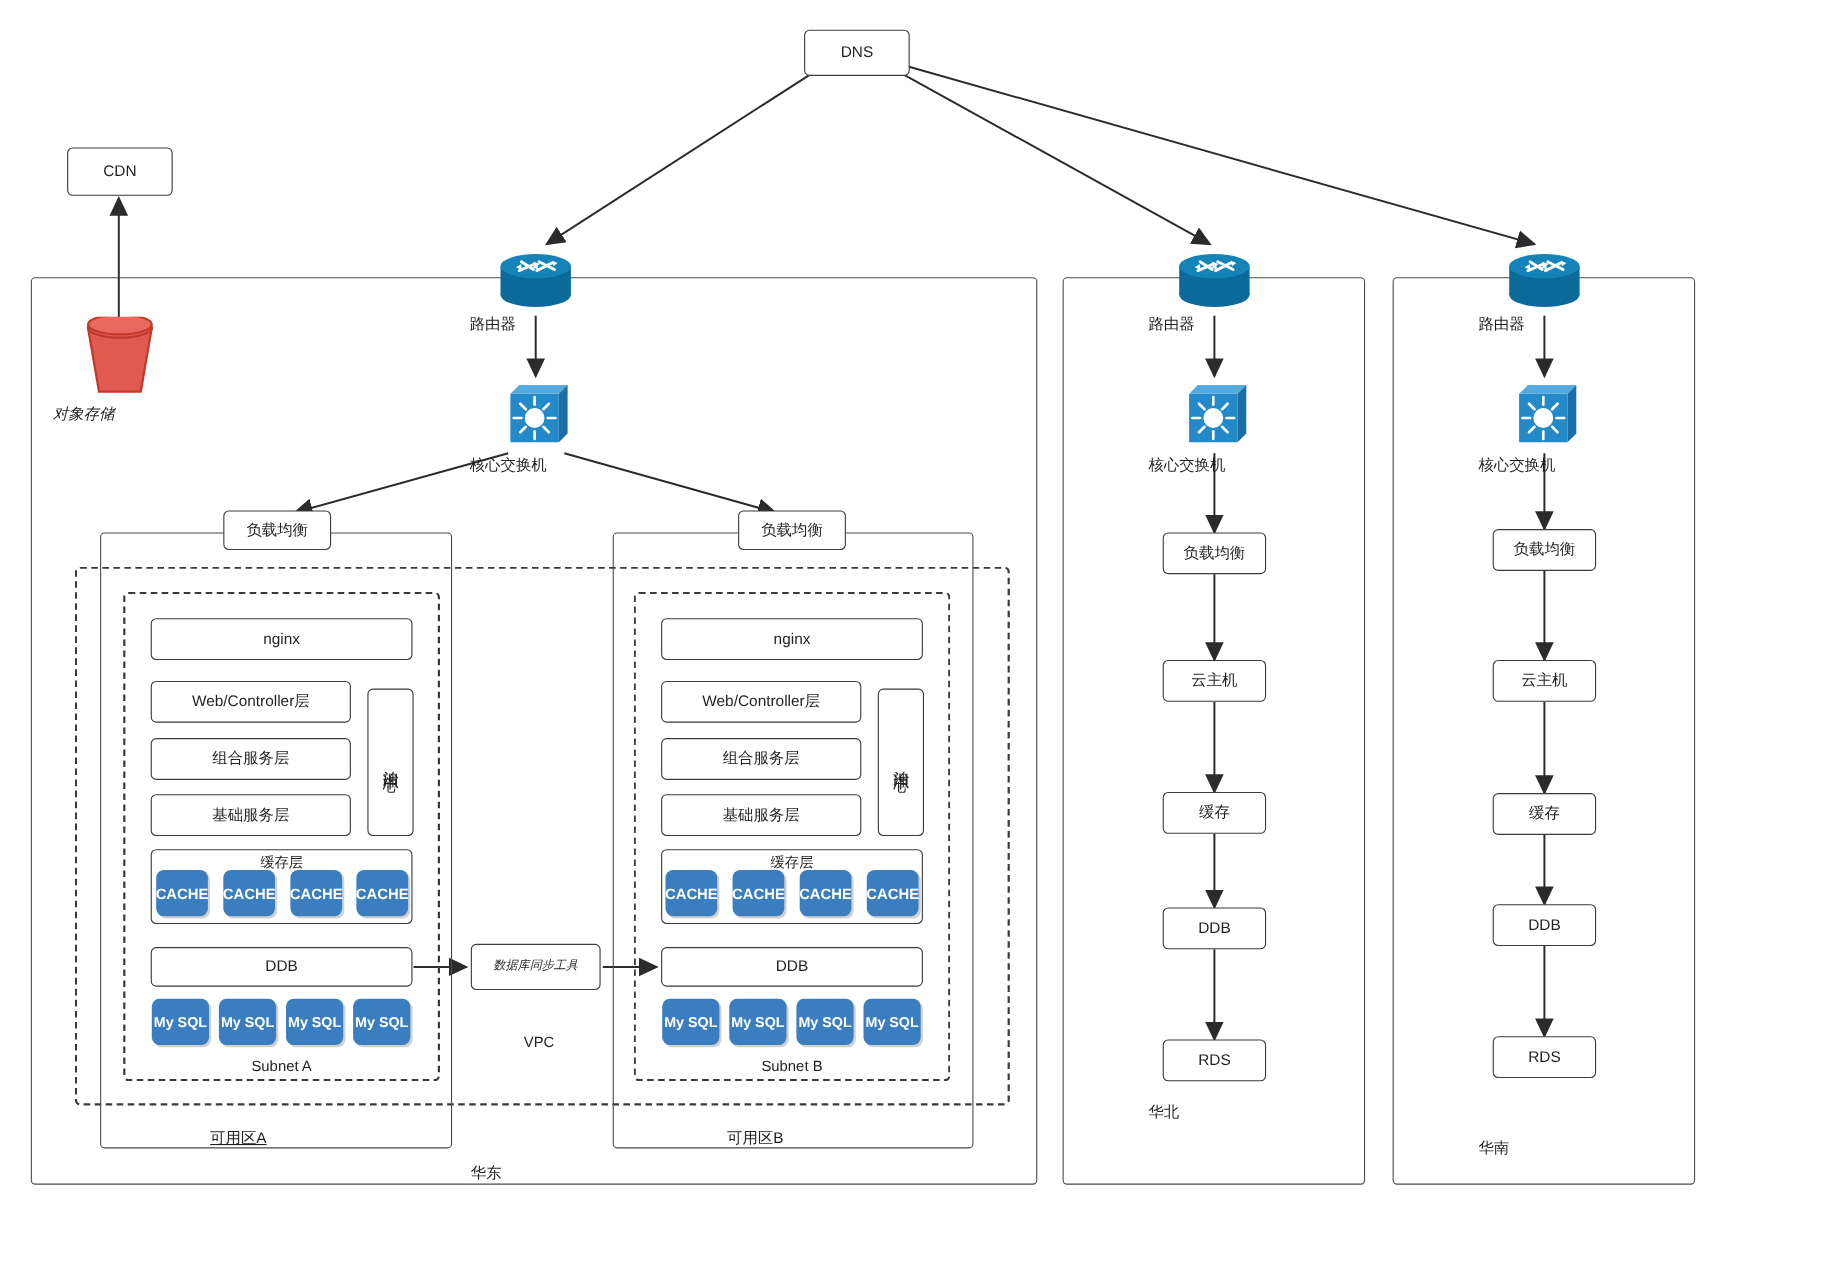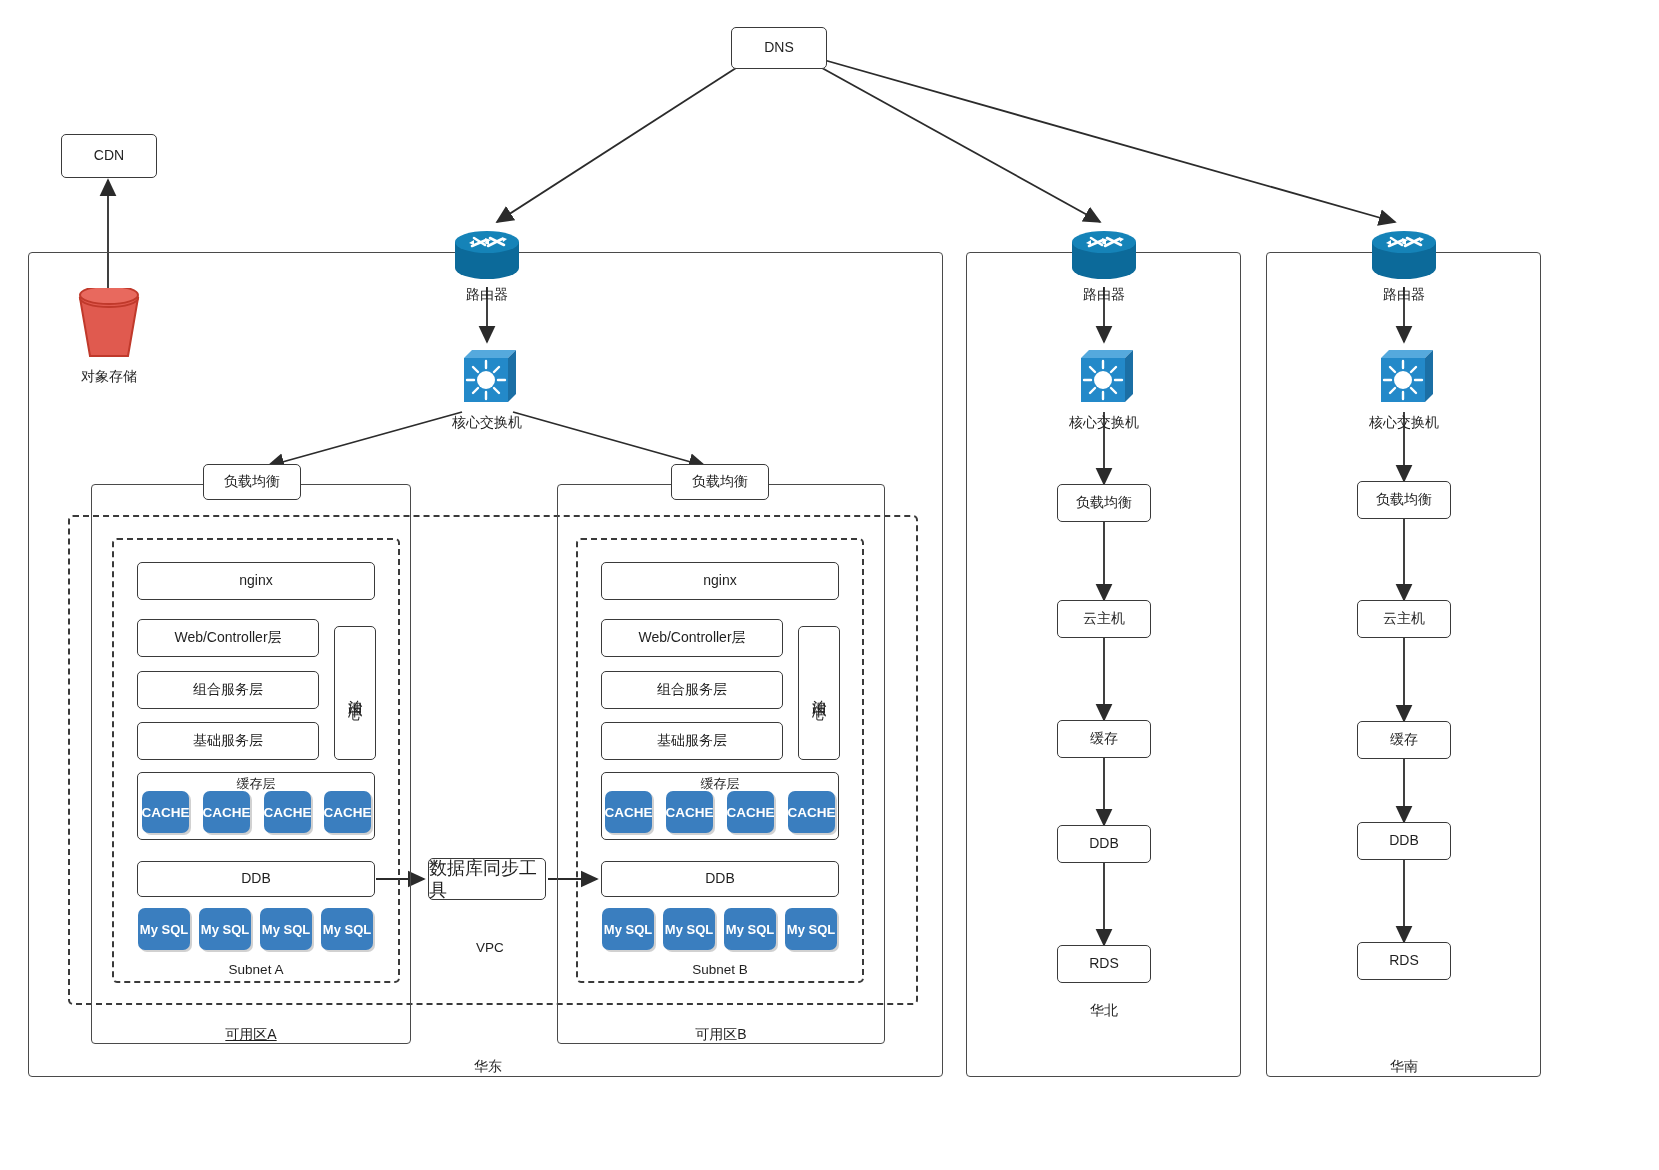--- a/index.html
+++ b/index.html
@@ -7,21 +7,21 @@
   #canvas{position:relative;width:1659px;height:1170px;background:#fff;overflow:hidden;}
 
   .box{position:absolute;box-sizing:border-box;border:1.6px solid #3a3a3a;border-radius:5px;
        background:#fff;display:flex;align-items:center;justify-content:center;
        font-size:14px;color:#1f1f1f;text-align:left;line-height:1.25;}
   .region{position:absolute;box-sizing:border-box;border:1.6px solid #4a4a4a;border-radius:4px;background:transparent;}
   .azbox{position:absolute;box-sizing:border-box;border:1.6px solid #4a4a4a;border-radius:4px;background:transparent;}
   .dashed{position:absolute;box-sizing:border-box;border:2.2px dashed #3a3a3a;border-radius:5px;background:transparent;}
   .dashed-thin{position:absolute;box-sizing:border-box;border:2px dashed #3a3a3a;border-radius:5px;background:transparent;}
   .caption{position:absolute;font-size:13.5px;color:#1f1f1f;text-align:center;white-space:nowrap;}
-  .caption-cn{position:absolute;font-size:14px;color:#1f1f1f;text-align:center;white-space:nowrap;}
+  .caption-cn{position:absolute;font-size:14px;color:#1f1f1f;white-space:nowrap;}
 
   .bluechip{position:absolute;box-sizing:border-box;background:#3a7ebf;border-radius:7px;
             display:flex;align-items:center;justify-content:center;color:#fff;
             font-weight:bold;font-size:13.5px;box-shadow:2px 2px 0 rgba(0,0,0,.18);}
   .mysqlchip{font-size:13px;}
 
   .vtext{writing-mode:vertical-rl;text-orientation:upright;letter-spacing:2px;font-size:14px;line-height:1.1;}
 
   svg.wires{position:absolute;left:0;top:0;width:1659px;height:1170px;pointer-events:none;}
 
@@ -82,21 +82,21 @@
     <span>CDN</span>
   </div>
 
   <div class="iconwrap" style="left:74px;top:288px;width:70px;height:72px;">
     <svg width="70" height="72" viewBox="0 0 70 72">
       <path d="M6,10 L64,10 L54,68 L16,68 Z" fill="#e05a4f" stroke="#c0392b" stroke-width="2"></path>
       <ellipse cx="35" cy="10" rx="29" ry="9" fill="#e05a4f" stroke="#c0392b" stroke-width="2"></ellipse>
       <ellipse cx="35" cy="7" rx="29" ry="9" fill="#e8695e" stroke="#c0392b" stroke-width="2"></ellipse>
     </svg>
   </div>
-  <div class="caption-cn" style="left:48px;top:368px;width:122px;">对象存储</div>
+  <div class="caption-cn" style="left:48px;top:368px;width:122px;font-style:italic;">对象存储</div>
 
   <div class="region" style="left:28px;top:252px;width:915px;height:825px;"></div>
   <div class="caption-cn" style="left:428px;top:1058px;width:120px;">华东</div>
 
   <div class="iconwrap" style="left:452px;top:226px;width:70px;height:58px;">
     <svg width="70" height="58" viewBox="0 0 70 58">
       <ellipse cx="35" cy="42" rx="32" ry="11" fill="#0c6a9a"></ellipse>
       <rect x="3" y="16" width="64" height="26" fill="#0c6a9a"></rect>
       <ellipse cx="35" cy="16" rx="32" ry="11" fill="#1583b8"></ellipse>
       <g stroke="#fff" stroke-width="2.6" fill="none" stroke-linecap="round">
@@ -191,21 +191,21 @@
     <span>My SQL</span>
   </div>
   <div class="bluechip mysqlchip" style="left:260px;top:908px;width:52px;height:42px;">
     <span>My SQL</span>
   </div>
   <div class="bluechip mysqlchip" style="left:321px;top:908px;width:52px;height:42px;">
     <span>My SQL</span>
   </div>
 
   <div class="box" style="left:428px;top:858px;width:118px;height:42px;">
-    <span style="font-size:18px;">数据库同步工具</span>
+    <span style="font-size:11px;font-style:italic;">数据库同步工具</span>
   </div>
 
   <div class="azbox" style="left:557px;top:484px;width:328px;height:560px;"></div>
   <div class="caption-cn" style="left:661px;top:1026px;width:120px;">可用区B</div>
 
   <div class="box" style="left:671px;top:464px;width:98px;height:36px;">
     <span>负载均衡</span>
   </div>
 
   <div class="dashed-thin" style="left:576px;top:538px;width:288px;height:445px;"></div>
@@ -314,21 +314,21 @@
     <span>缓存</span>
   </div>
   <div class="box" style="left:1057px;top:825px;width:94px;height:38px;">
     <span>DDB</span>
   </div>
   <div class="box" style="left:1057px;top:945px;width:94px;height:38px;">
     <span>RDS</span>
   </div>
 
   <div class="region" style="left:1266px;top:252px;width:275px;height:825px;"></div>
-  <div class="caption-cn" style="left:1344px;top:1058px;width:120px;font-family:Liberation Mono, monospace;">华南</div>
+  <div class="caption-cn" style="left:1344px;top:1035px;width:120px;font-family:Liberation Mono, monospace;">华南</div>
 
   <div class="iconwrap" style="left:1369px;top:226px;width:70px;height:58px;">
     <svg width="70" height="58" viewBox="0 0 70 58">
       <ellipse cx="35" cy="42" rx="32" ry="11" fill="#0c6a9a"></ellipse>
       <rect x="3" y="16" width="64" height="26" fill="#0c6a9a"></rect>
       <ellipse cx="35" cy="16" rx="32" ry="11" fill="#1583b8"></ellipse>
       <g stroke="#fff" stroke-width="2.6" fill="none" stroke-linecap="round">
         <path d="M20,20 L34,14"></path>
           <path d="M36,20 L50,13"></path>
         <path d="M22,12 L33,19"></path>

